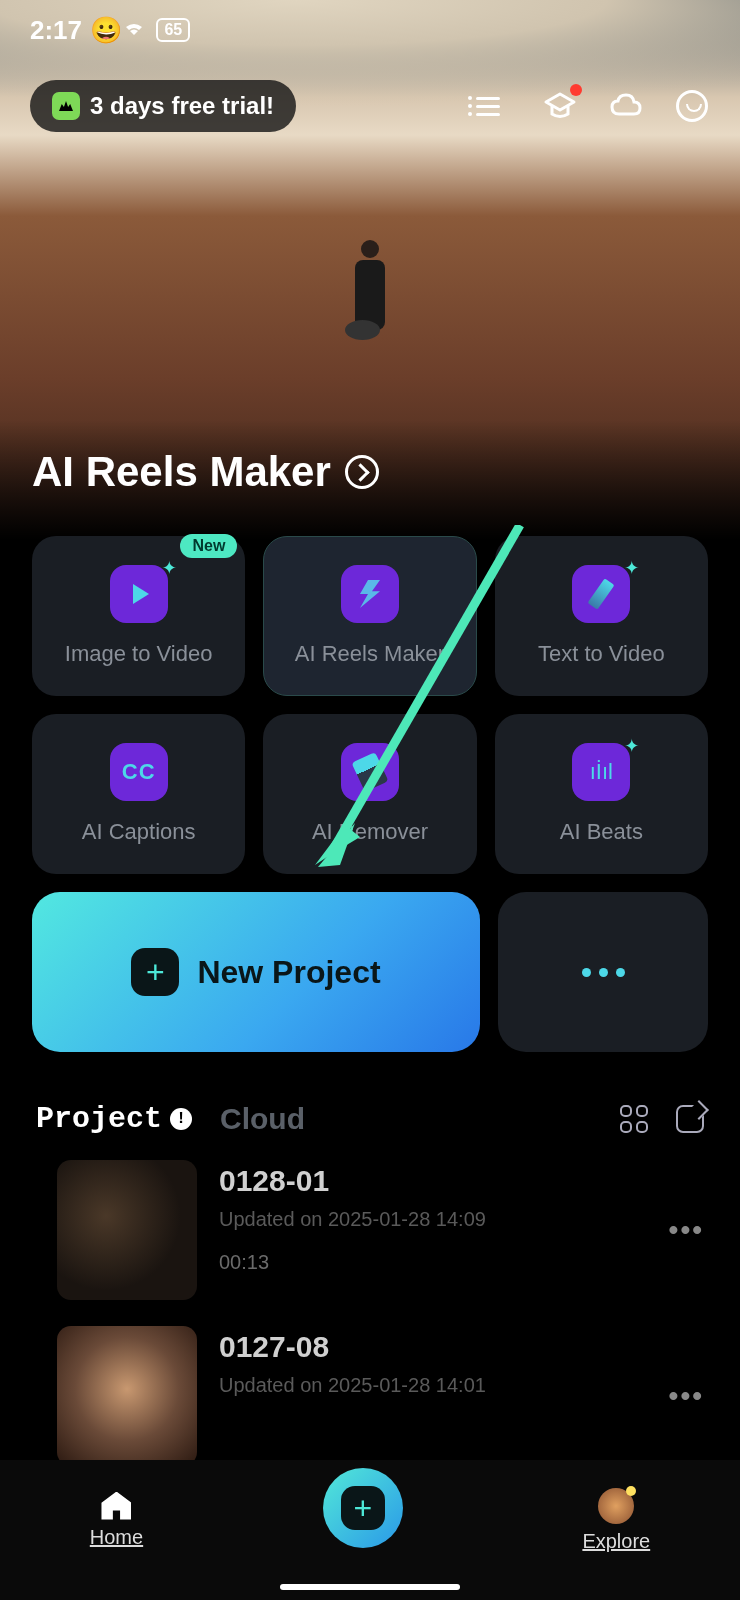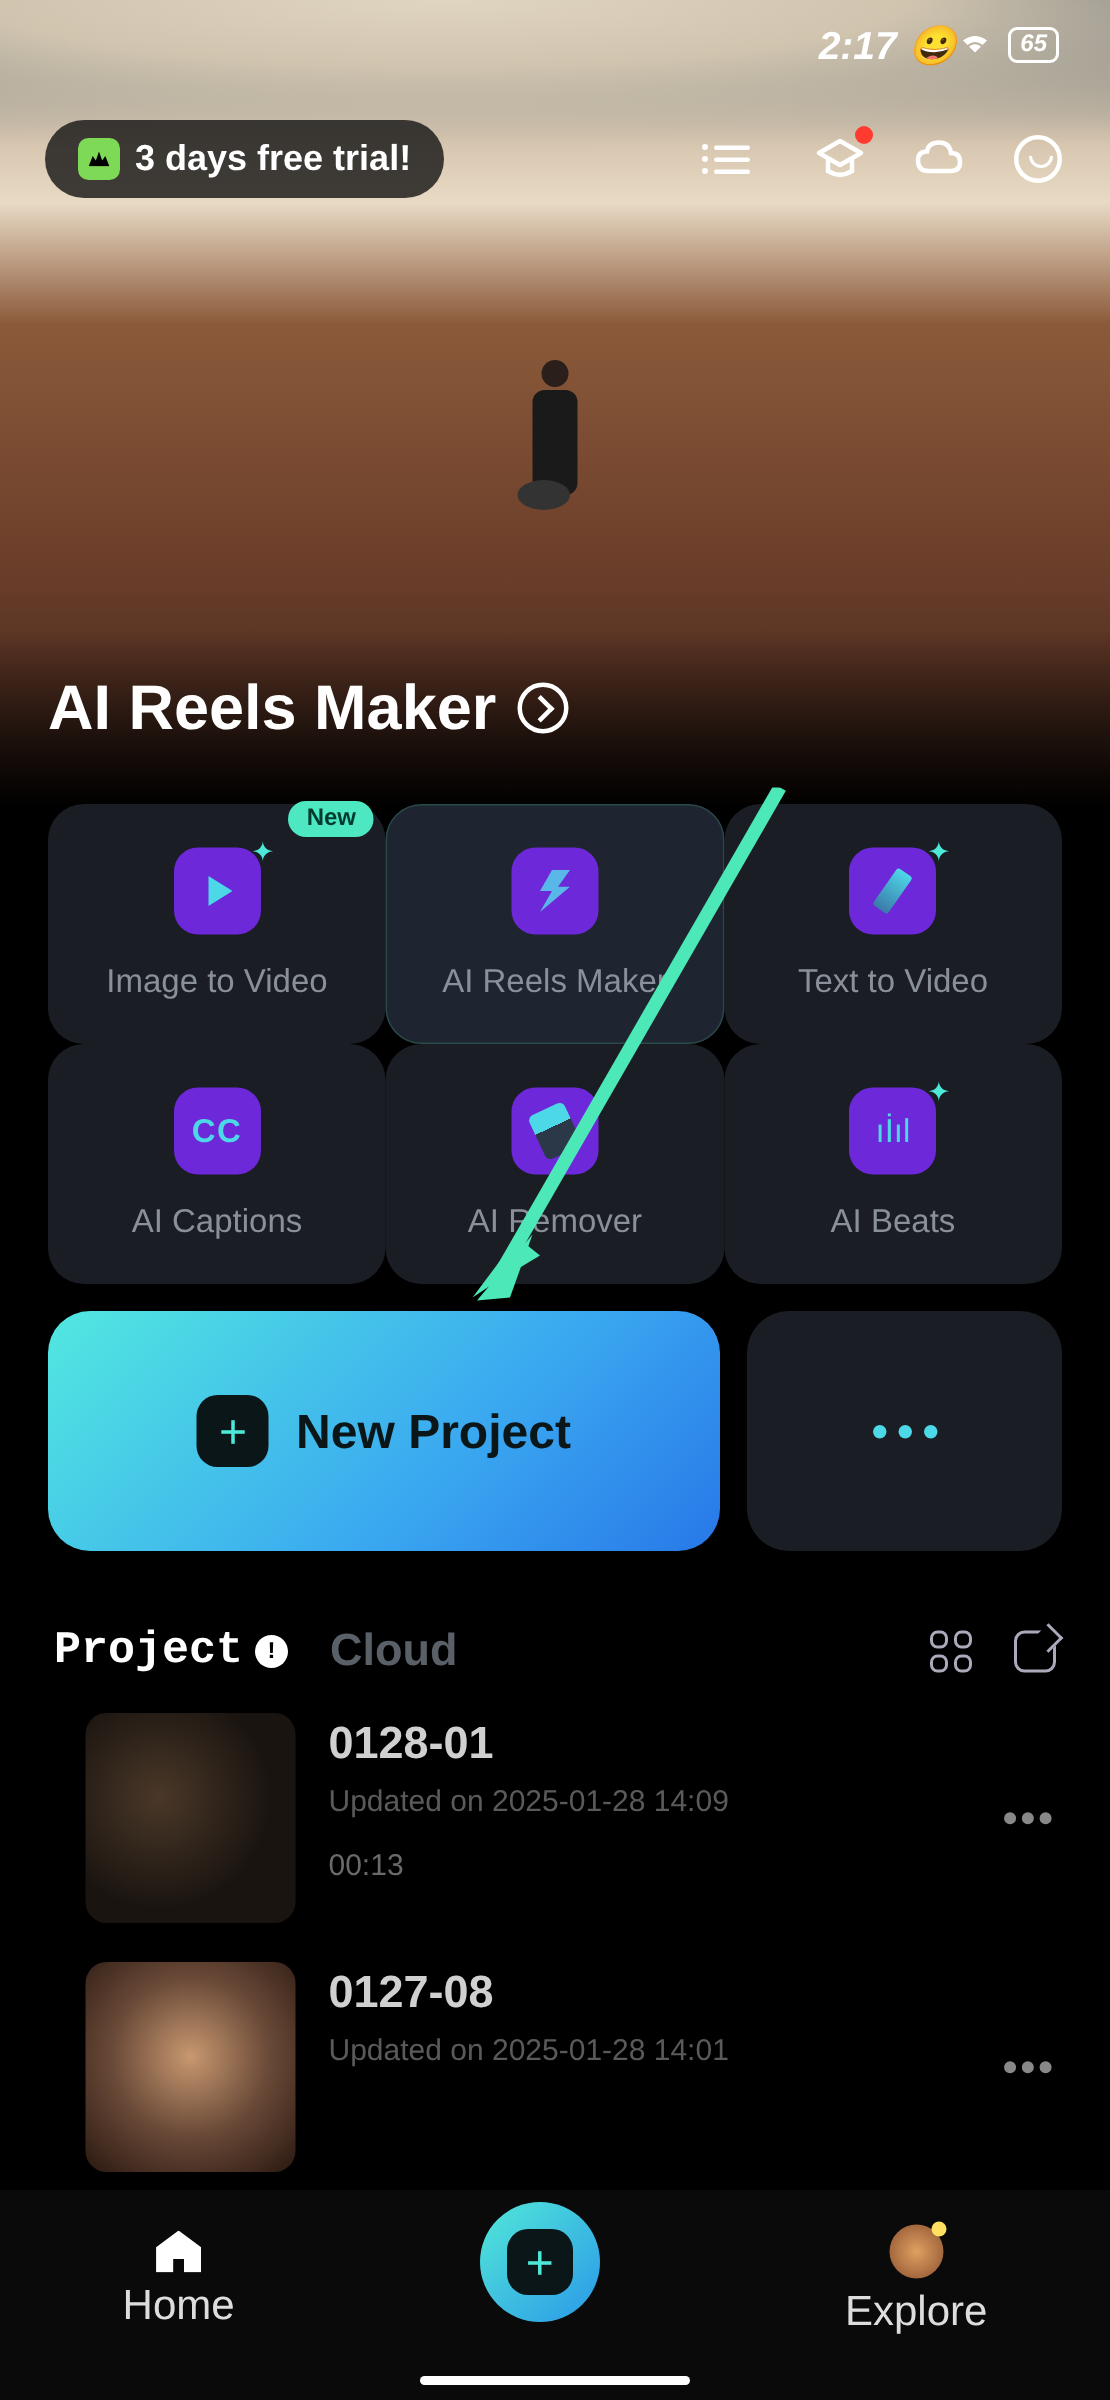--- a/index.html
+++ b/index.html
@@ -7,28 +7,27 @@
   width: 740px;
   height: 1600px;
   background: #000;
   font-family: -apple-system, BlinkMacSystemFont, sans-serif;
   color: #fff;
   overflow: hidden;
   position: relative;
 }
 .status-bar {
   position: absolute;
-  top: 0; left: 0; right: 4px;
+  top: 0; left: 0; right: 16px;
   height: 60px;
   display: flex;
-  justify-content: flex-end;
+  justify-content: flex-start;
   align-items: center;
   padding: 0 30px;
   z-index: 10;
-  font-style: italic;
 }
 .status-left { display: flex; align-items: center; gap: 8px; font-size: 26px; font-weight: 600; }
 .status-right { display: flex; align-items: center; gap: 10px; font-size: 22px; }
 .battery-box {
   border: 2px solid #fff;
   border-radius: 6px;
   padding: 1px 6px;
   font-size: 16px;
   font-weight: 600;
 }
@@ -109,20 +108,21 @@
   border: 3px solid #fff;
   border-radius: 50%;
   display: flex;
   align-items: center;
   justify-content: center;
 }
 .chevron-circle::after { content: ""; width: 10px; height: 10px; border-right: 3px solid #fff; border-top: 3px solid #fff; transform: rotate(45deg); margin-left: -3px; }
 .tools-grid {
   display: grid;
   grid-template-columns: repeat(3, 1fr);
+  gap: 18px;
   padding: 0 32px;
   margin-top: -4px;
   position: relative;
   z-index: 7;
 }
 .tool-card {
   background: #1a1e24;
   border-radius: 24px;
   height: 160px;
   display: flex;
@@ -238,21 +238,21 @@
   position: absolute;
   bottom: 0; left: 0; right: 0;
   height: 140px;
   background: #0a0a0a;
   display: flex;
   align-items: center;
   justify-content: space-around;
   padding-bottom: 20px;
 }
 .nav-item { display: flex; flex-direction: column; align-items: center; gap: 6px; cursor: pointer; }
-.nav-label { font-size: 28px; color: #ddd; }
+.nav-label { font-size: 20px; color: #ddd; text-decoration: underline; }
 .home-icon { width: 30px; height: 28px; background: #fff; clip-path: polygon(50% 0, 100% 40%, 100% 100%, 62% 100%, 62% 68%, 38% 68%, 38% 100%, 0 100%, 0 40%); }
 .center-fab {
   width: 80px; height: 80px;
   background: linear-gradient(135deg, #52e8d8, #2a98e8);
   border-radius: 50%;
   display: flex;
   align-items: center;
   justify-content: center;
   margin-top: -24px;
   cursor: pointer;

